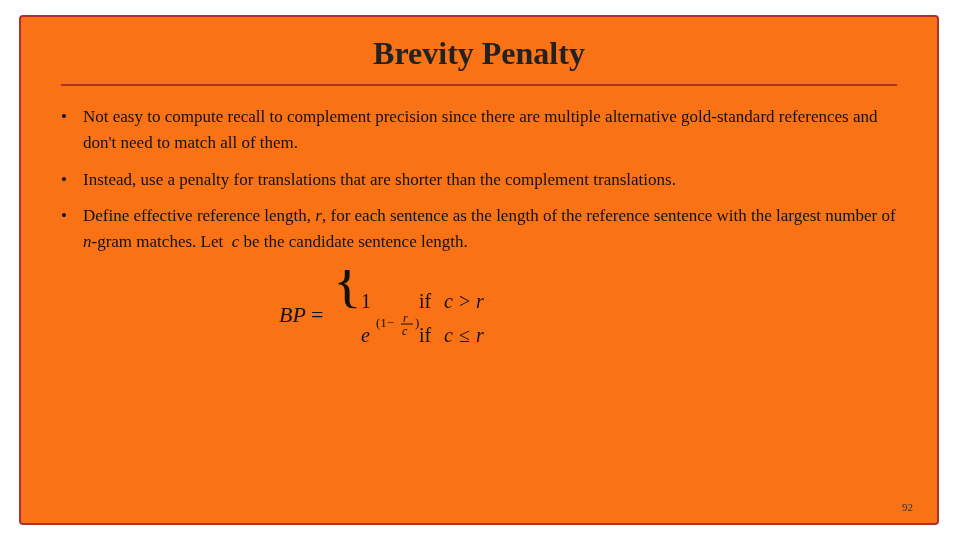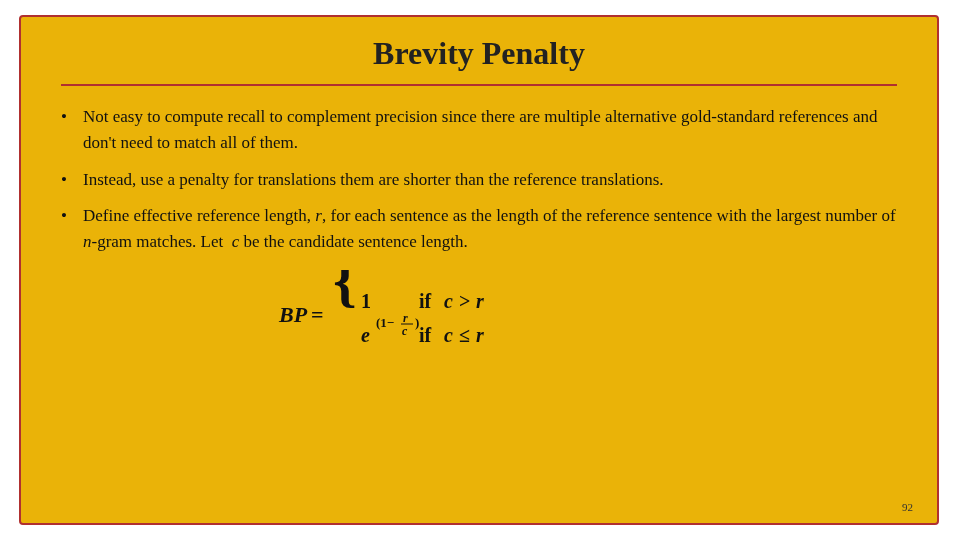--- a/index.html
+++ b/index.html
@@ -11,21 +11,21 @@
       font-family: 'Times New Roman', Times, serif;
       overflow: hidden;
       display: flex;
       align-items: center;
       justify-content: center;
     }
 
     .slide {
       width: 920px;
       height: 510px;
-      background: #eab308;
+      background: #f97316;
       border: 2px solid #b03030;
       border-radius: 4px;
       position: relative;
       padding: 0 40px 30px 40px;
       display: flex;
       flex-direction: column;
     }
 
     .slide-title-bar {
       width: 100%;
@@ -69,21 +69,20 @@
     .bullet-list li .text {
       flex: 1;
       font-family: Liberation Serif, serif;
     }
 
     .formula-area {
       margin-top: 14px;
       display: flex;
       justify-content: center;
       align-items: flex-end;
-      font-weight: bold;
     }
 
     .formula-svg {
       display: block;
     }
 
     .page-number {
       position: absolute;
       bottom: 10px;
       right: 24px;
@@ -104,21 +103,21 @@
   </div>
 
   <div class="slide-content">
     <ul class="bullet-list">
       <li>
         <span class="bullet">•</span>
         <span class="text">Not easy to compute recall to complement precision since there are multiple alternative gold-standard references and don't need to match all of them.</span>
       </li>
       <li>
         <span class="bullet">•</span>
-        <span class="text">Instead, use a penalty for translations them are shorter than the reference translations.</span>
+        <span class="text">Instead, use a penalty for translations that are shorter than the complement translations.</span>
       </li>
       <li>
         <span class="bullet">•</span>
         <span class="text">Define effective reference length, <em>r</em>, for each sentence as the length of the reference sentence with the largest number of <em>n</em>-gram matches. Let &nbsp;<em>c</em> be the candidate sentence length.</span>
       </li>
     </ul>
 
     <div class="formula-area">
 
       <svg class="formula-svg" width="420" height="90" viewBox="0 0 420 90">

